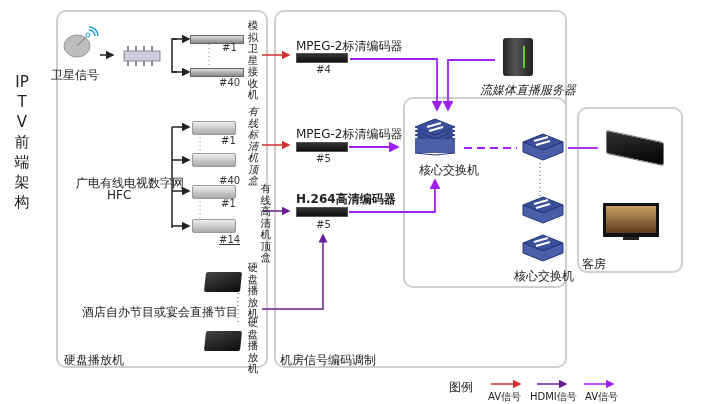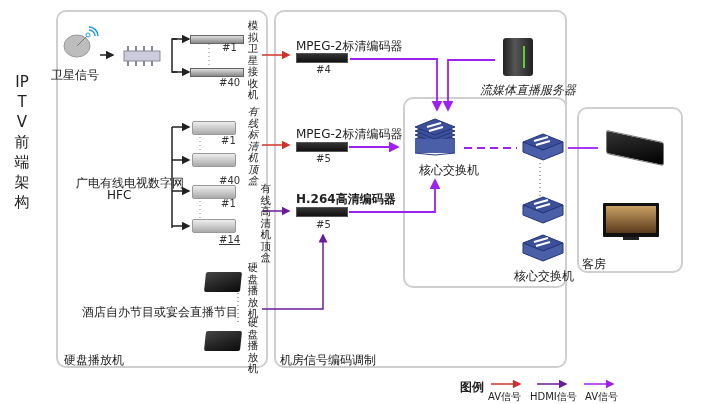--- a/index.html
+++ b/index.html
@@ -185,21 +185,21 @@
 </div>
 <div class="lbl" style="left:514px;top:268px;">核心交换机</div>
 
 <div class="abs" style="left:606px;top:136px;width:56px;height:22px;background:linear-gradient(160deg,#333,#000);border-radius:3px;transform:skewY(12deg);border:1px solid #777;"></div>
 <div class="abs" style="left:603px;top:203px;width:56px;height:38px;">
   <div class="abs" style="left:0;top:0;width:56px;height:34px;background:#111;border-radius:1px;"></div>
   <div class="abs" style="left:3px;top:3px;width:50px;height:27px;background:linear-gradient(#c9a063,#5a3a1c);"></div>
   <div class="abs" style="left:20px;top:34px;width:16px;height:3px;background:#222;"></div>
 </div>
 
-<div class="lbl" style="left:460px;top:379px;font-weight:bold;text-align:center;">图例</div>
+<div class="lbl" style="left:449px;top:379px;font-weight:normal;text-align:center;">图例</div>
 <svg class="abs" style="left:490px;top:380px;" width="160" height="8">
   <line x1="1" y1="4" x2="30" y2="4" stroke="#d0312d" stroke-width="1.5" marker-end="url(#ar)"></line>
   <line x1="47" y1="4" x2="76" y2="4" stroke="#6a1b9a" stroke-width="1.5" marker-end="url(#ah)"></line>
   <line x1="94" y1="4" x2="123" y2="4" stroke="#a020f0" stroke-width="1.5" marker-end="url(#ai)"></line>
 </svg>
 <div class="legend-lbl" style="left:488px;top:390px;">AV信号</div>
 <div class="legend-lbl" style="left:530px;top:390px;text-align:right;">HDMI信号</div>
 <div class="legend-lbl" style="left:585px;top:390px;">AV信号</div>
 
 </body></html>

